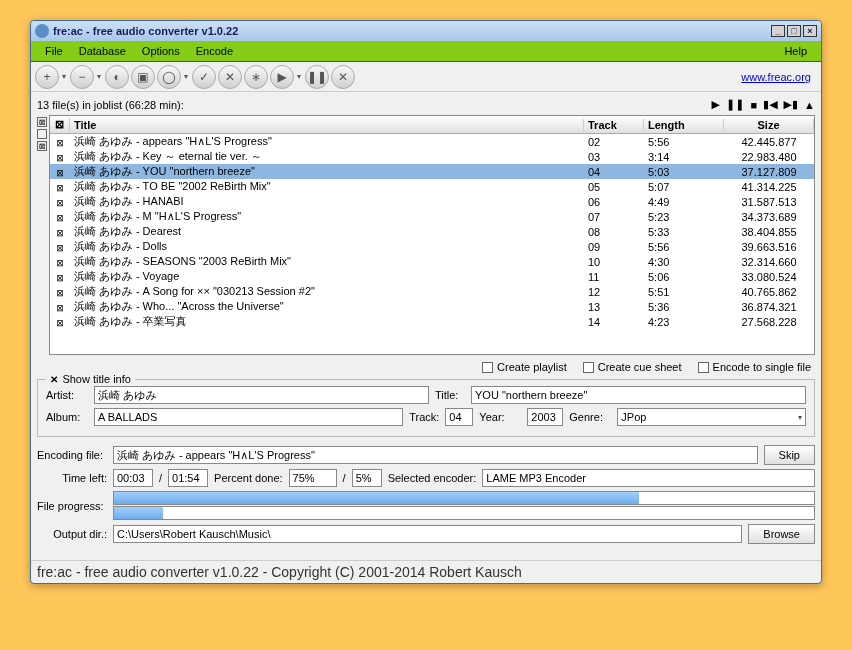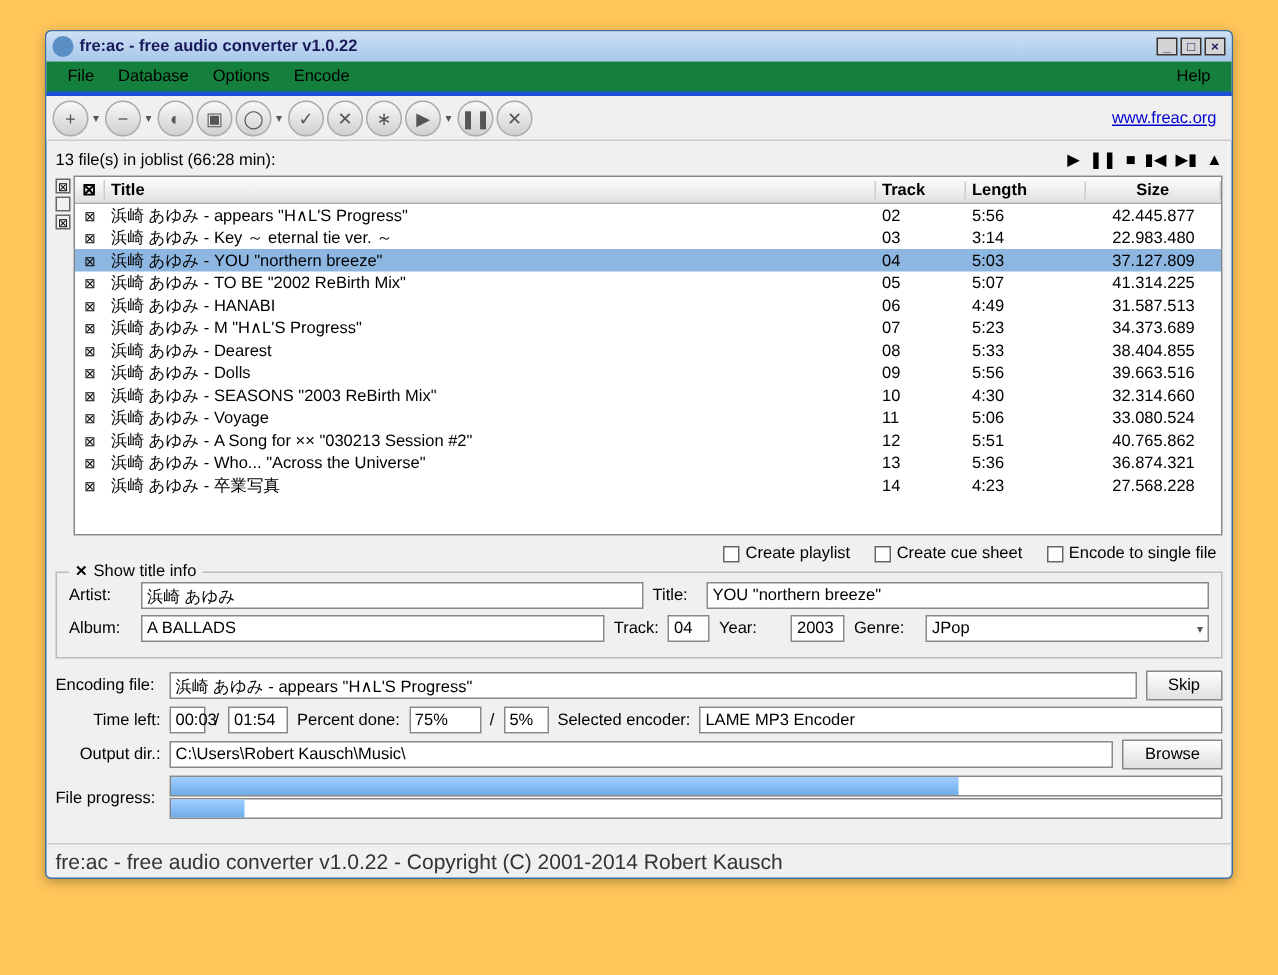--- a/index.html
+++ b/index.html
@@ -25,24 +25,24 @@
   padding: 0 4px;
   font-weight: bold;
   color: #1a1a5a;
   border-top-left-radius: 4px;
   border-top-right-radius: 4px;
 }
 .titlebar .icon { width: 14px; height: 14px; background: #5a8fc6; border-radius: 50%; margin-right: 4px; }
 .titlebar-buttons { margin-left: auto; display: flex; gap: 2px; }
 .titlebar-buttons span { width: 14px; height: 12px; border: 1px solid #333; background: #d4d4d4; display: flex; align-items: center; justify-content: center; font-size: 9px; line-height: 1; }
 .menubar {
-  background: #15803d;
+  background: #84cc16;
   display: flex;
   padding: 2px 6px;
-  border-bottom: 3px solid #1d4ed8;
+  border-bottom: 1px solid #1d4ed8;
 }
 .menubar span { padding: 2px 8px; cursor: default; }
 .menubar .help { margin-left: auto; }
 .toolbar {
   background: #f0f0f0;
   display: flex;
   align-items: center;
   padding: 2px 4px;
   border-bottom: 1px solid #ccc;
   height: 30px;
@@ -356,43 +356,43 @@
     </div>
 
     <div class="fieldset" style="border:none;padding:4px 0">
       <div class="form-row">
         <label style="min-width:70px">Encoding file:</label>
         <div class="input" style="flex:1">浜崎 あゆみ - appears "H∧L'S Progress"</div>
         <div class="btn">Skip</div>
       </div>
       <div class="form-row">
         <label style="min-width:70px;text-align:right">Time left:</label>
-        <div class="input" style="width:24px">00:03</div>
+        <div class="input" style="width:40px">00:03</div>
         <span>/</span>
         <div class="input" style="width:40px">01:54</div>
         <label>Percent done:</label>
         <div class="input" style="width:48px">75%</div>
         <span>/</span>
         <div class="input" style="width:30px">5%</div>
         <label>Selected encoder:</label>
         <div class="input" style="flex:1">LAME MP3 Encoder</div>
       </div>
       <div class="form-row">
-        <label style="min-width:70px;text-align:right">Output dir.:</label>
-        <div class="input" style="flex:1">C:\Users\Robert Kausch\Music\</div>
-        <div class="btn">Browse</div>
-      </div>
-      <div class="form-row">
         <label style="min-width:70px">File progress:</label>
         <div style="flex:1">
           <div class="progress">
               <div class="progress-fill" style="width:75%"></div>
             </div>
           <div class="progress" style="margin-top:1px">
               <div class="progress-fill" style="width:7%"></div>
             </div>
         </div>
       </div>
+      <div class="form-row">
+        <label style="min-width:70px;text-align:right">Output dir.:</label>
+        <div class="input" style="flex:1">C:\Users\Robert Kausch\Music\</div>
+        <div class="btn">Browse</div>
+      </div>
     </div>
   </div>
 
   <div class="statusbar">fre:ac - free audio converter v1.0.22 - Copyright (C) 2001-2014 Robert Kausch</div>
 </div>
 
 </body></html>

